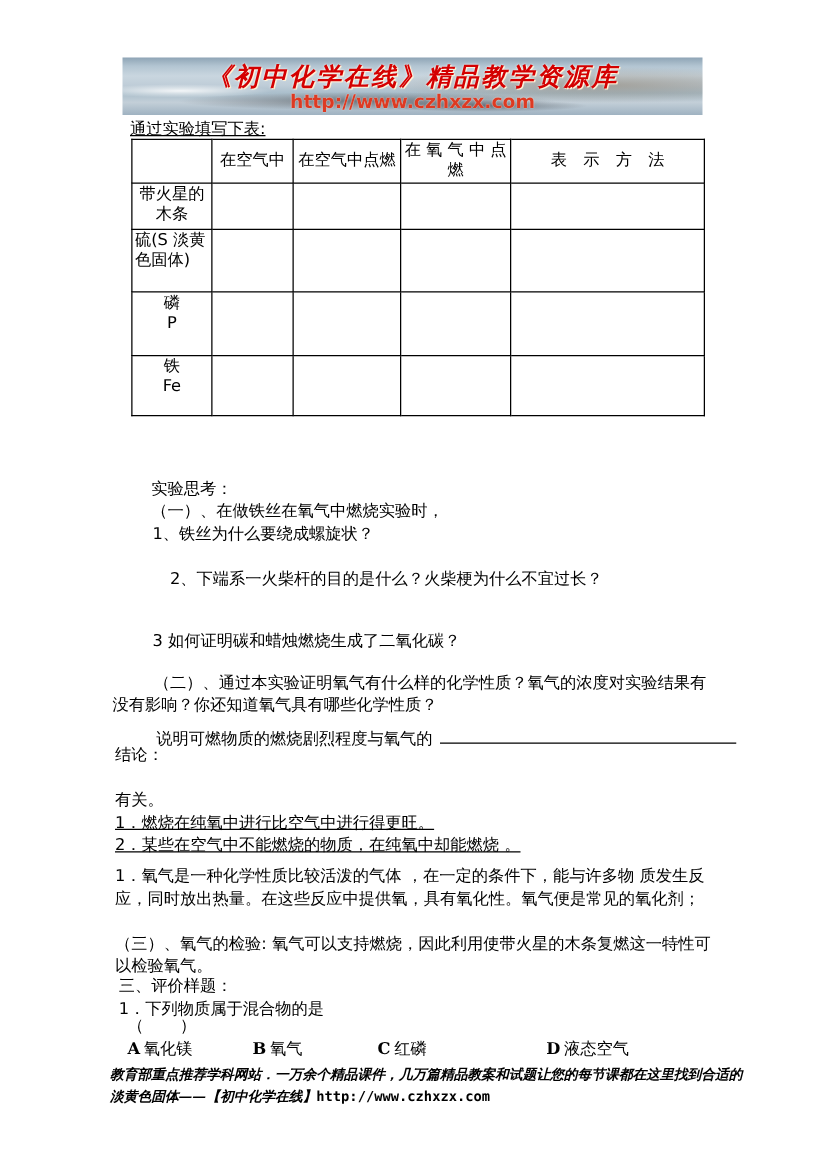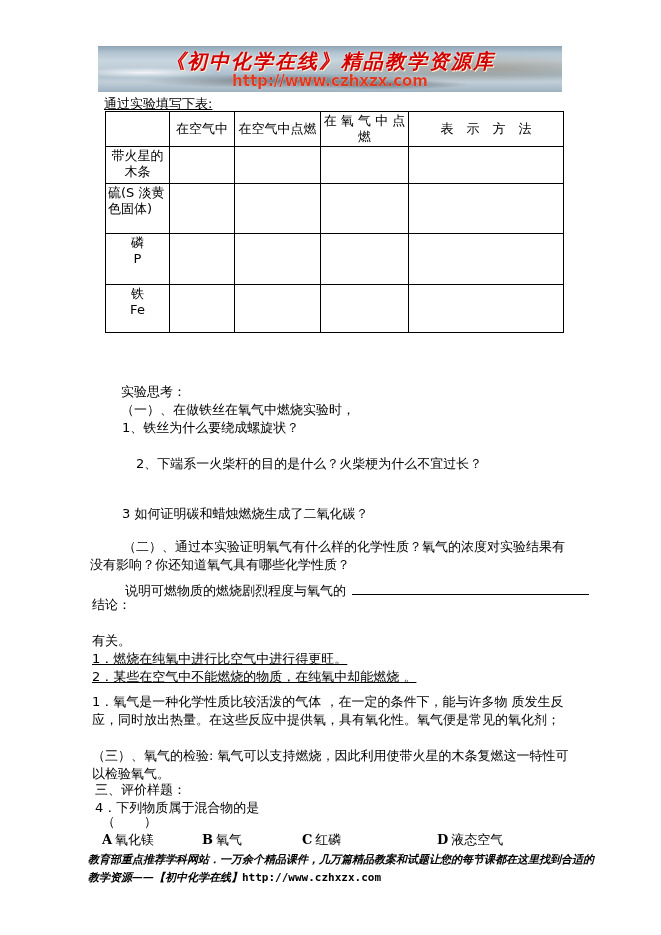--- a/index.html
+++ b/index.html
@@ -139,32 +139,32 @@
 <div class="abs" style="left:92px; top:582px;margin-left:33px;">
   <span>说明可燃物质的燃烧剧烈程度与氧气的</span><span class="blank-line"></span>
 </div>
 <div class="abs" style="left:92px; top:632px;">有关。</div>
 <div class="abs u" style="left:92px; top:650px;">1．燃烧在纯氧中进行比空气中进行得更旺。</div>
 <div class="abs u" style="left:92px; top:668px;">2．某些在空气中不能燃烧的物质，在纯氧中却能燃烧 。</div>
 <div class="blk" style="left:92px; top:693px; width:480px;">1．氧气是一种化学性质比较活泼的气体 ，在一定的条件下，能与许多物 质发生反应，同时放出热量。在这些反应中提供氧，具有氧化性。氧气便是常见的氧化剂；</div>
 <div class="blk" style="left:92px; top:747px; width:480px;">（三）、氧气的检验: 氧气可以支持燃烧，因此利用使带火星的木条复燃这一特性可以检验氧气。</div>
 
 <div class="abs" style="left:95px; top:781px;">三、评价样题：</div>
-<div class="abs" style="left:95px; top:799px;">4．下列物质属于混合物的是</div>
+<div class="abs" style="left:95px; top:799px;">1．下列物质属于混合物的是</div>
 <div class="abs pre" style="left:102px; top:813px;">（       ）</div>
 
 <div class="abs" style="left:102px; top:831px;">
   <span class="opt-letter">A</span><span>氧化镁</span>
 </div>
 <div class="abs" style="left:202px; top:831px;">
   <span class="opt-letter">B</span><span>氧气</span>
 </div>
 <div class="abs" style="left:302px; top:831px;">
   <span class="opt-letter">C</span><span>红磷</span>
 </div>
 <div class="abs" style="left:437px; top:831px;">
   <span class="opt-letter">D</span><span>液态空气</span>
 </div>
 
 <div class="abs footer-line" style="left:88px; top:851px;">教育部重点推荐学科网站．一万余个精品课件，几万篇精品教案和试题让您的每节课都在这里找到合适的</div>
 <div class="abs footer-line" style="left:88px; top:869px;">
-  <span>教学资源——【初中化学在线】</span><span class="footer-url">http://www.czhxzx.com</span>
+  <span>淡黄色固体——【初中化学在线】</span><span class="footer-url">http://www.czhxzx.com</span>
 </div>
 
 </body></html>

